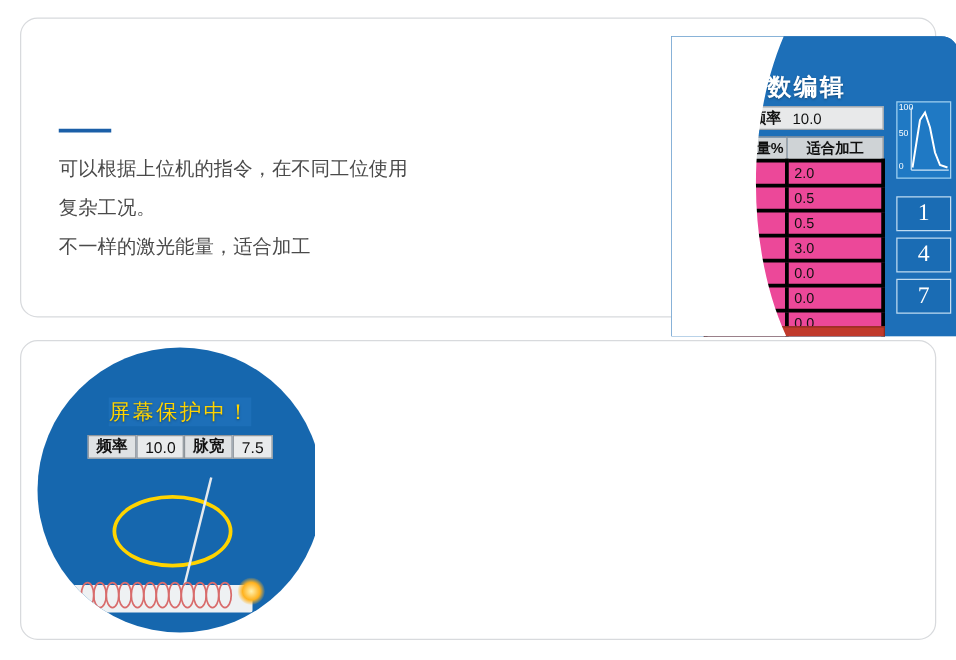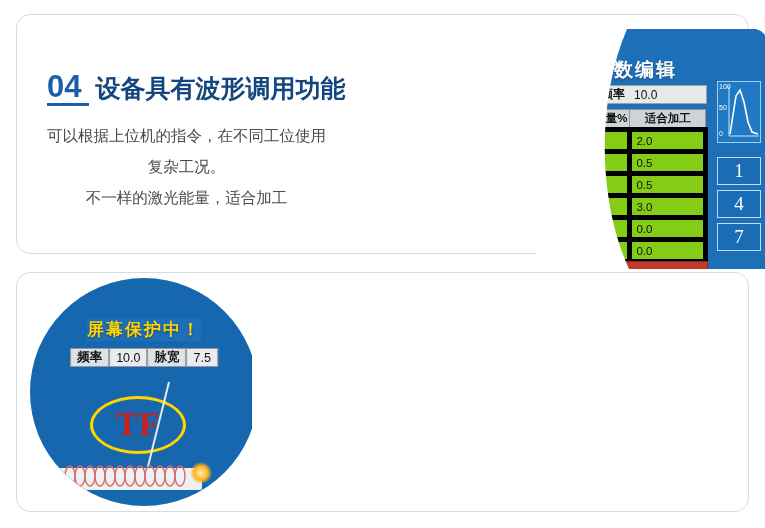--- a/index.html
+++ b/index.html
@@ -72,21 +72,21 @@
     position: absolute;
     color: #4a4a4a;
     font-size: 15.5px;
     line-height: 31px;
     white-space: nowrap;
   }
 
   
   .h-04 { left: 30px; top: 56px; }
   .u-04 { left: 30px; top: 88px; width: 42px; }
-  .t-04 { left: 30px; top: 105px; text-align: center; }
+  .t-04 { left: 30px; top: 105px; }
 
   
   .photo {
     position: absolute;
     overflow: hidden;
     background: #1667ae;
   }
   .photo-top {
     left: 520px;
     top: 14px;
@@ -145,22 +145,22 @@
     background: #cfd3d6;
     border: 1px solid #8d9399;
     color: #101010;
     font-weight: bold;
     height: 17px;
     padding: 0 2px;
     text-align: center;
     white-space: nowrap;
   }
   .ts-table td {
-    background: #84cc16;
-    border: 5px solid #000000;
+    background: #ec4899;
+    border: 3px solid #000000;
     color: #111;
     height: 17px;
     padding: 0 4px;
     text-align: left;
     white-space: nowrap;
   }
   .ts-table td.col-a { width: 46%; }
   .ts-redbar {
     position: absolute;
     left: 26px;
@@ -227,21 +227,21 @@
     overflow: hidden;
   }
   .bs-title {
     position: absolute;
     left: 50%;
     transform: translateX(-50%);
     top: 40px;
     background: #1d6fb8;
     color: #ffd400;
     font-size: 17px;
-    font-weight: bold;
+    font-weight: normal;
     letter-spacing: 2px;
     white-space: nowrap;
     text-shadow: 0 1px 2px rgba(0,0,0,.4);
   }
   .bs-params {
     position: absolute;
     left: 50%;
     transform: translateX(-50%);
     top: 70px;
     display: flex;
@@ -321,24 +321,20 @@
     border-radius: 2px;
   }
 </style>
 </head>
 <body>
 
 <div class="page">
 
   <div class="panel panel-top">
 
-    <div class="heading h-04">
-      <span class="num">04</span>
-      <span class="title">设备具有波形调用功能</span>
-    </div>
     <div class="underline u-04"></div>
 
     <div class="body-text t-04">
       <div>可以根据上位机的指令，在不同工位使用</div>
       <div>复杂工况。</div>
       <div>不一样的激光能量，适合加工</div>
     </div>
 
     <div class="photo photo-top">
       <div class="screen-top">
@@ -436,21 +432,20 @@
 
       <div class="bs-params">
         <div class="cell lab">频率</div>
         <div class="cell">10.0</div>
         <div class="cell lab">脉宽</div>
         <div class="cell">7.5</div>
       </div>
 
       <div class="bs-logo">
         <div class="ellipse"></div>
-        <div class="tf">TF</div>
       </div>
 
       <div class="bs-needle"></div>
       <div class="bs-white-block"></div>
       <svg class="bs-spring" viewBox="0 0 130 24">
         <g stroke="#d86b6b" stroke-width="1.4" fill="none">
           <ellipse cx="10" cy="12" rx="5" ry="10"></ellipse>
             <ellipse cx="20" cy="12" rx="5" ry="10"></ellipse>
           <ellipse cx="30" cy="12" rx="5" ry="10"></ellipse>
             <ellipse cx="40" cy="12" rx="5" ry="10"></ellipse>

